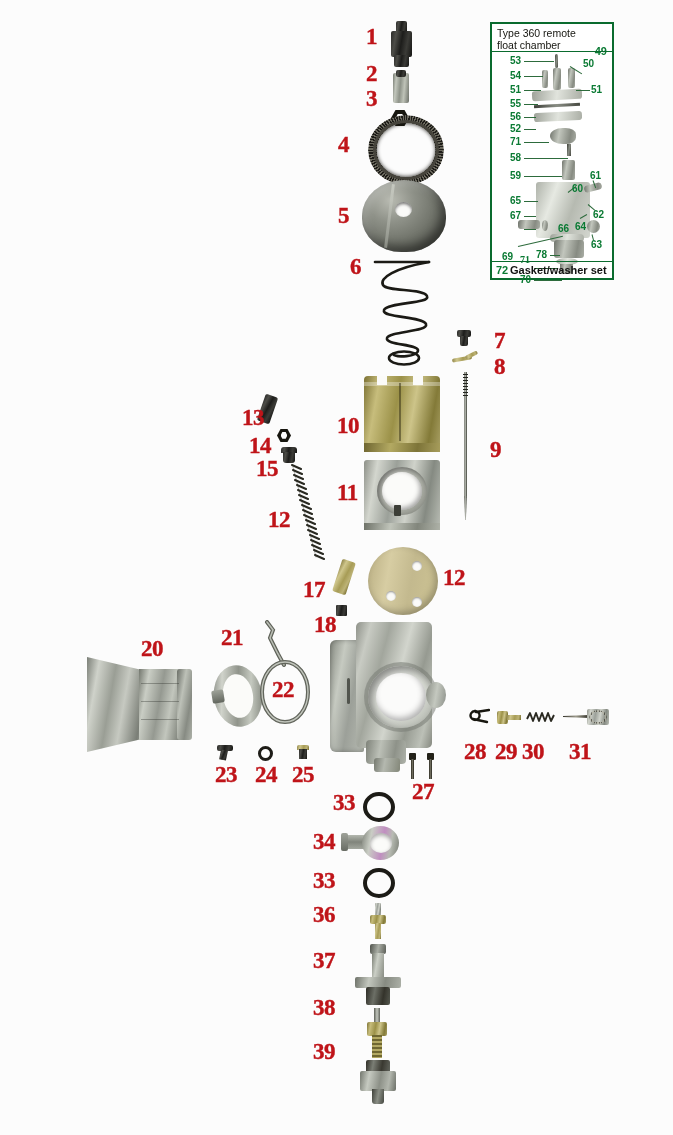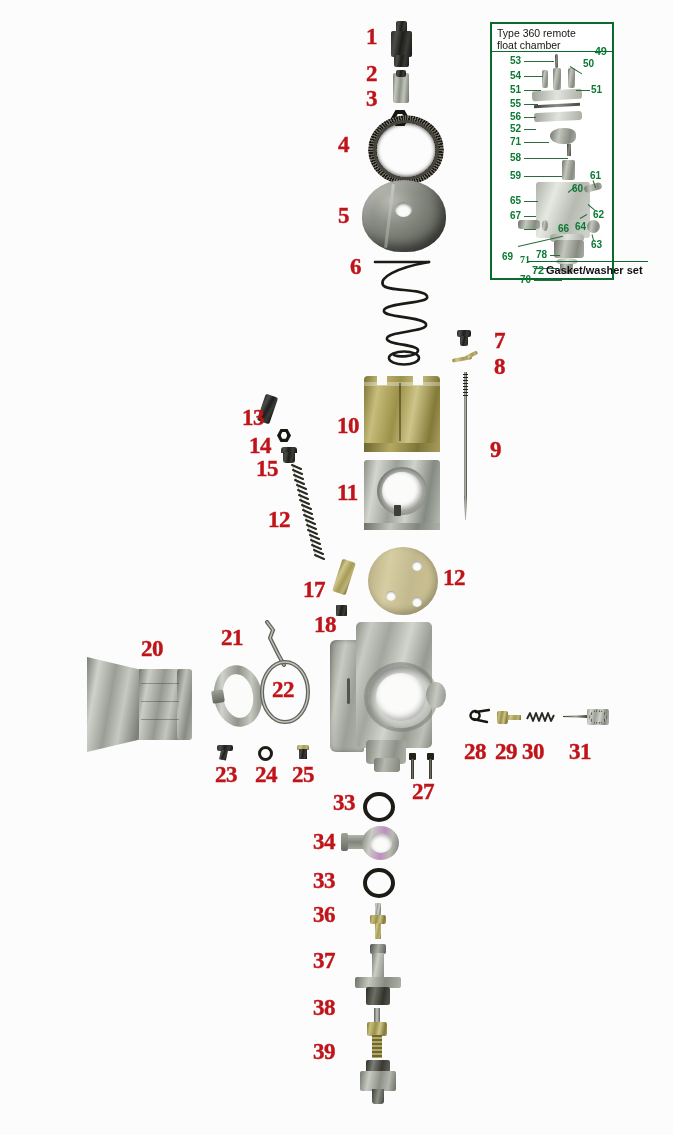--- a/index.html
+++ b/index.html
@@ -377,21 +377,21 @@
     font-size:11px;font-weight:bold;color:#0a7a33;
     font-family:"Liberation Sans", sans-serif;
     margin-left:48px;
   }
   #inset hr.sep{
     position:absolute;left:0;top:27px;width:100%;height:0;
     border:0;border-top:1px solid #0a6b2e;margin:0;
   }
   #inset .footer{
     position:absolute;left:0;bottom:0;width:100%;height:17px;
-    border-top:1px solid #0a6b2e;box-sizing:border-box;margin-left:36px;
+    border-top:1px solid #0a6b2e;box-sizing:border-box;
   }
   #inset .footer .n{
     position:absolute;left:4px;top:2px;font-size:11px;font-weight:bold;color:#0a7a33;
   }
   #inset .footer .t{
     position:absolute;left:18px;top:2px;font-size:11px;font-weight:bold;color:#111;
   }
   .inum{
     position:absolute;
     color:#0a7a33;

